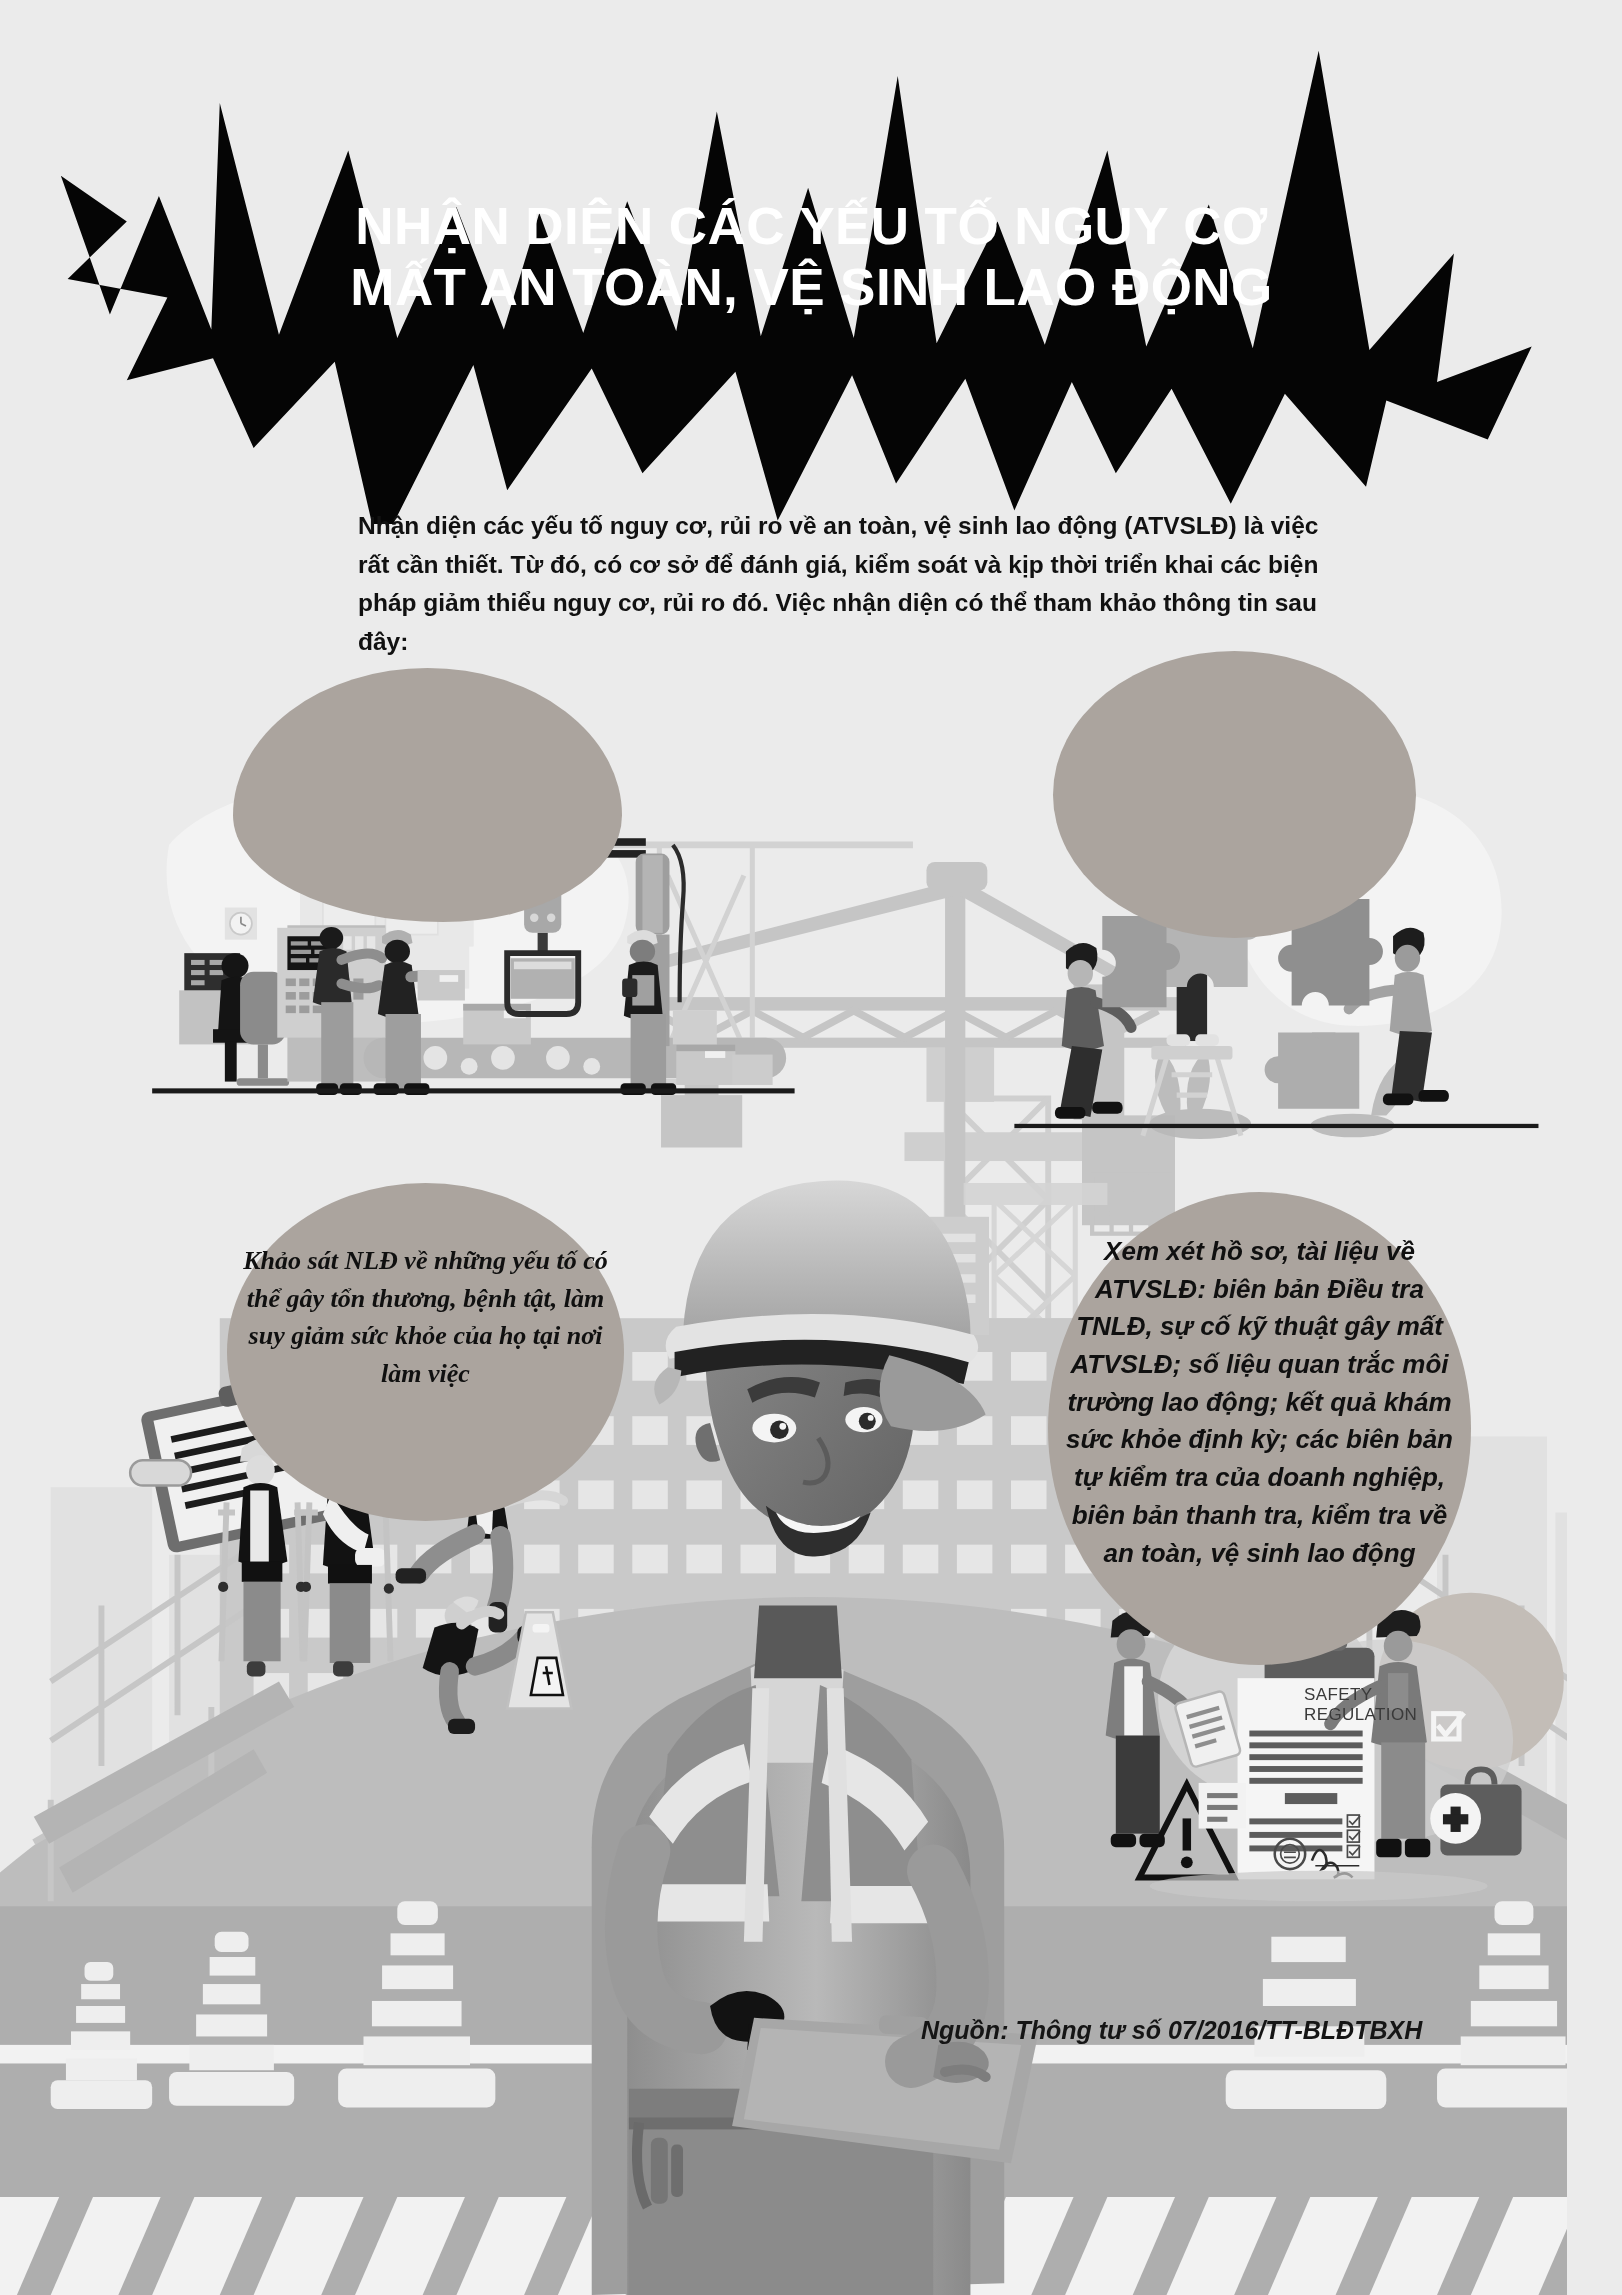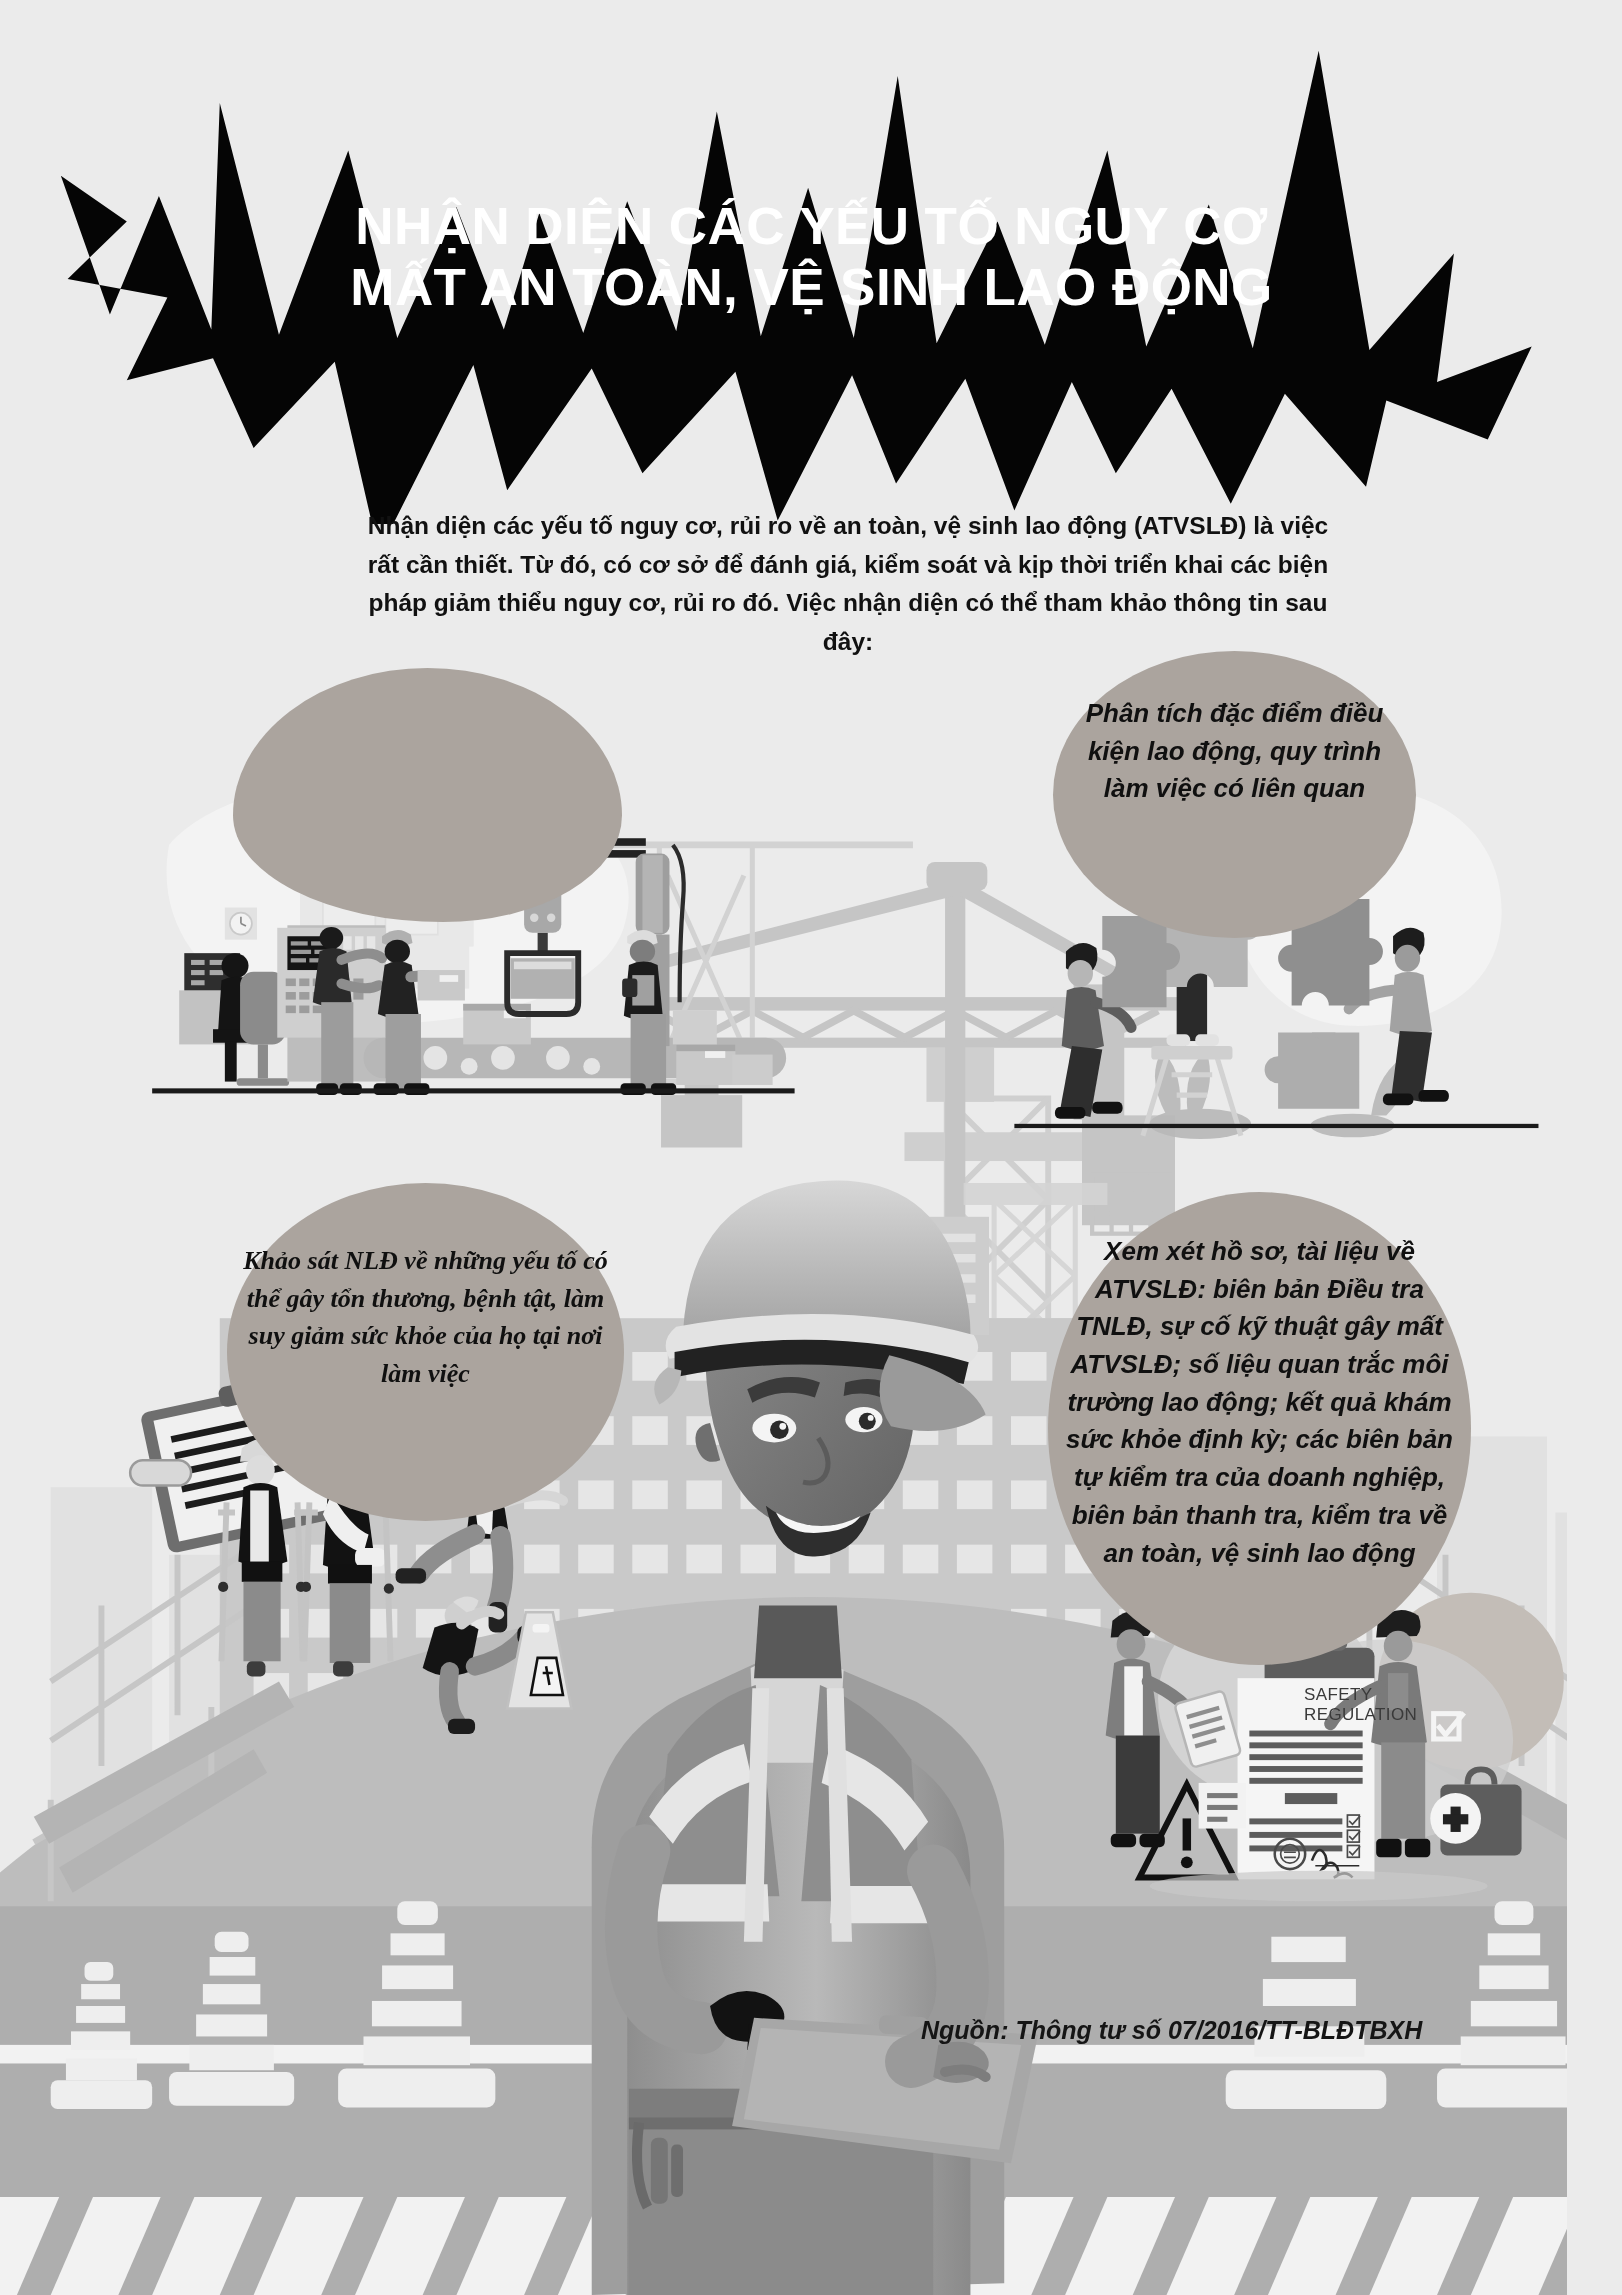--- a/index.html
+++ b/index.html
@@ -25,21 +25,21 @@
     font-size:52px;
     line-height:1.18;
     letter-spacing:0.4px;
     transform:scaleX(1.02);
   }
   #title-text .tline{display:block;white-space:nowrap;}
 
   
   #intro{
     position:absolute;left:358px;top:507px;width:980px;
-    font-size:24.5px;line-height:1.58;color:#111;font-weight:600;text-align:center;
+    font-size:24.5px;line-height:1.58;color:#111;font-weight:600;
   }
 
   
   .bubble{position:absolute;display:flex;align-items:flex-start;justify-content:center;}
   .bubble .btext{
     position:relative;z-index:4;
     text-align:center;font-style:italic;font-weight:bold;color:#101010;
     line-height:1.45;
   }
   .blob{position:absolute;background:#aba49e;border-radius:50%;z-index:1;}
@@ -930,21 +930,20 @@
   </div>
 
   <div id="intro">Nhận diện các yếu tố nguy cơ, rủi ro về an toàn, vệ sinh lao động (ATVSLĐ) là việc rất cần thiết. Từ đó, có cơ sở để đánh giá, kiểm soát và kịp thời triển khai các biện pháp giảm thiểu nguy cơ, rủi ro đó. Việc nhận diện có thể tham khảo thông tin sau đây:</div>
 
   <div class="bubble" id="bubble-1">
     <div class="blob"></div>
   </div>
 
   <div class="bubble" id="bubble-2">
     <div class="blob"></div>
-    <div class="btext">Phân tích đặc điểm điều kiện lao động, quy trình làm việc có liên quan</div>
   </div>
 
   <div class="bubble" id="bubble-3">
     <div class="blob"></div>
     <div class="btext">Khảo sát NLĐ về những yếu tố có thể gây tổn thương, bệnh tật, làm suy giảm sức khỏe của họ tại nơi làm việc</div>
   </div>
 
   <div class="bubble" id="bubble-4">
     <div class="blob"></div>
     <div class="btext">Xem xét hồ sơ, tài liệu về ATVSLĐ: biên bản Điều tra TNLĐ, sự cố kỹ thuật gây mất ATVSLĐ; số liệu quan trắc môi trường lao động; kết quả khám sức khỏe định kỳ; các biên bản tự kiểm tra của doanh nghiệp, biên bản thanh tra, kiểm tra về an toàn, vệ sinh lao động</div>

